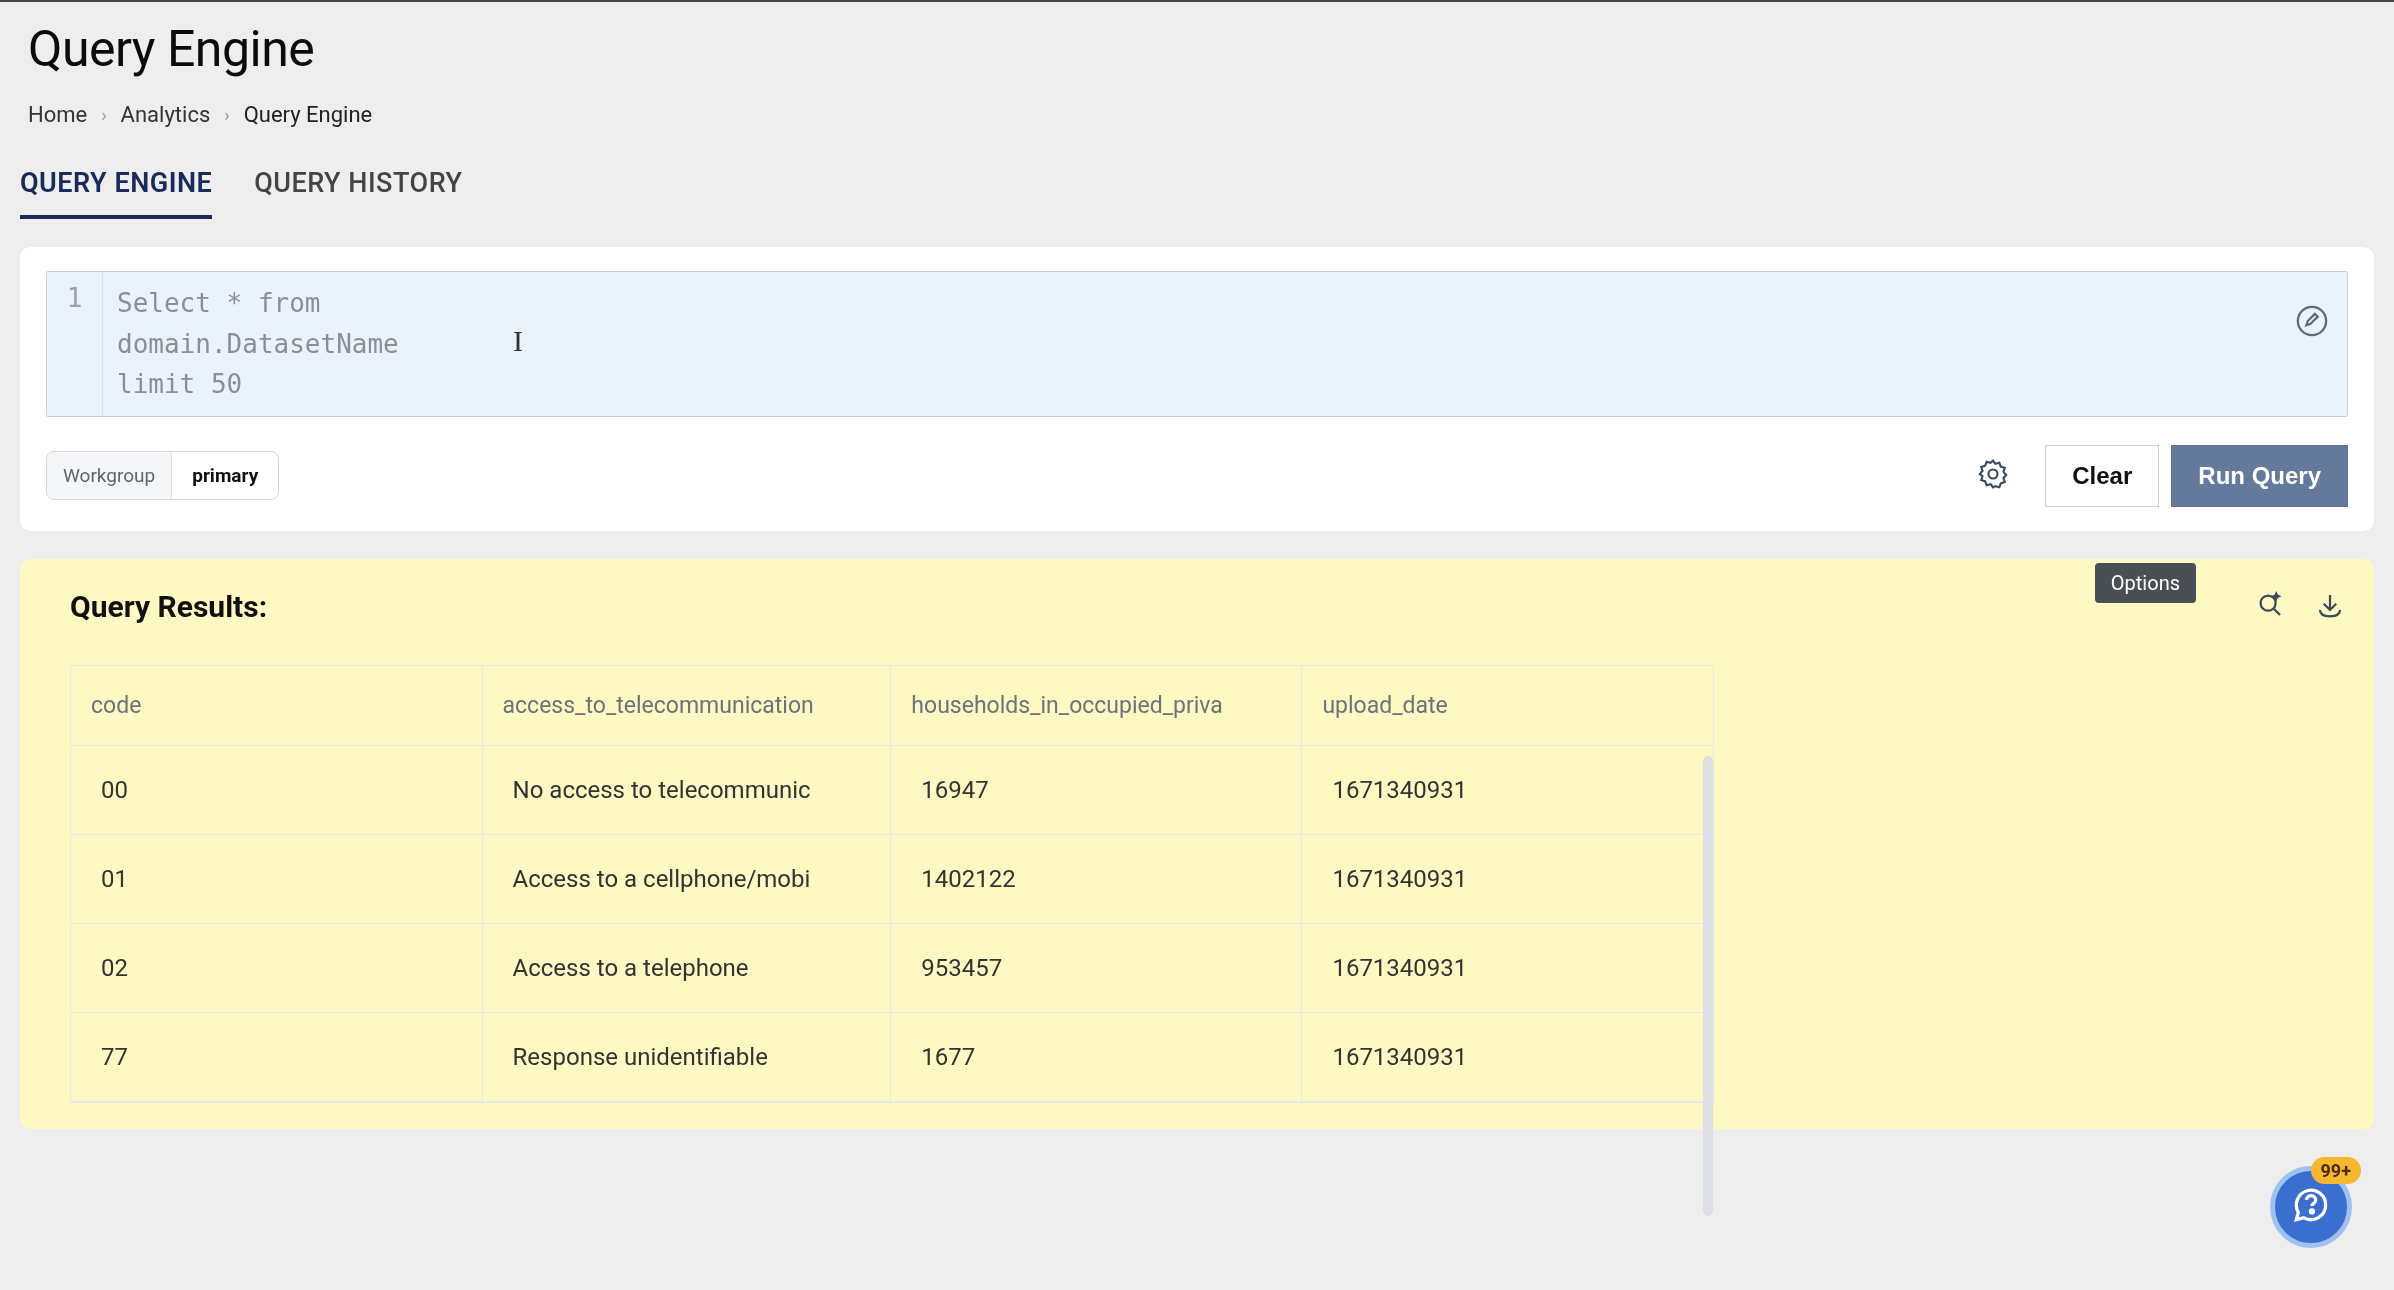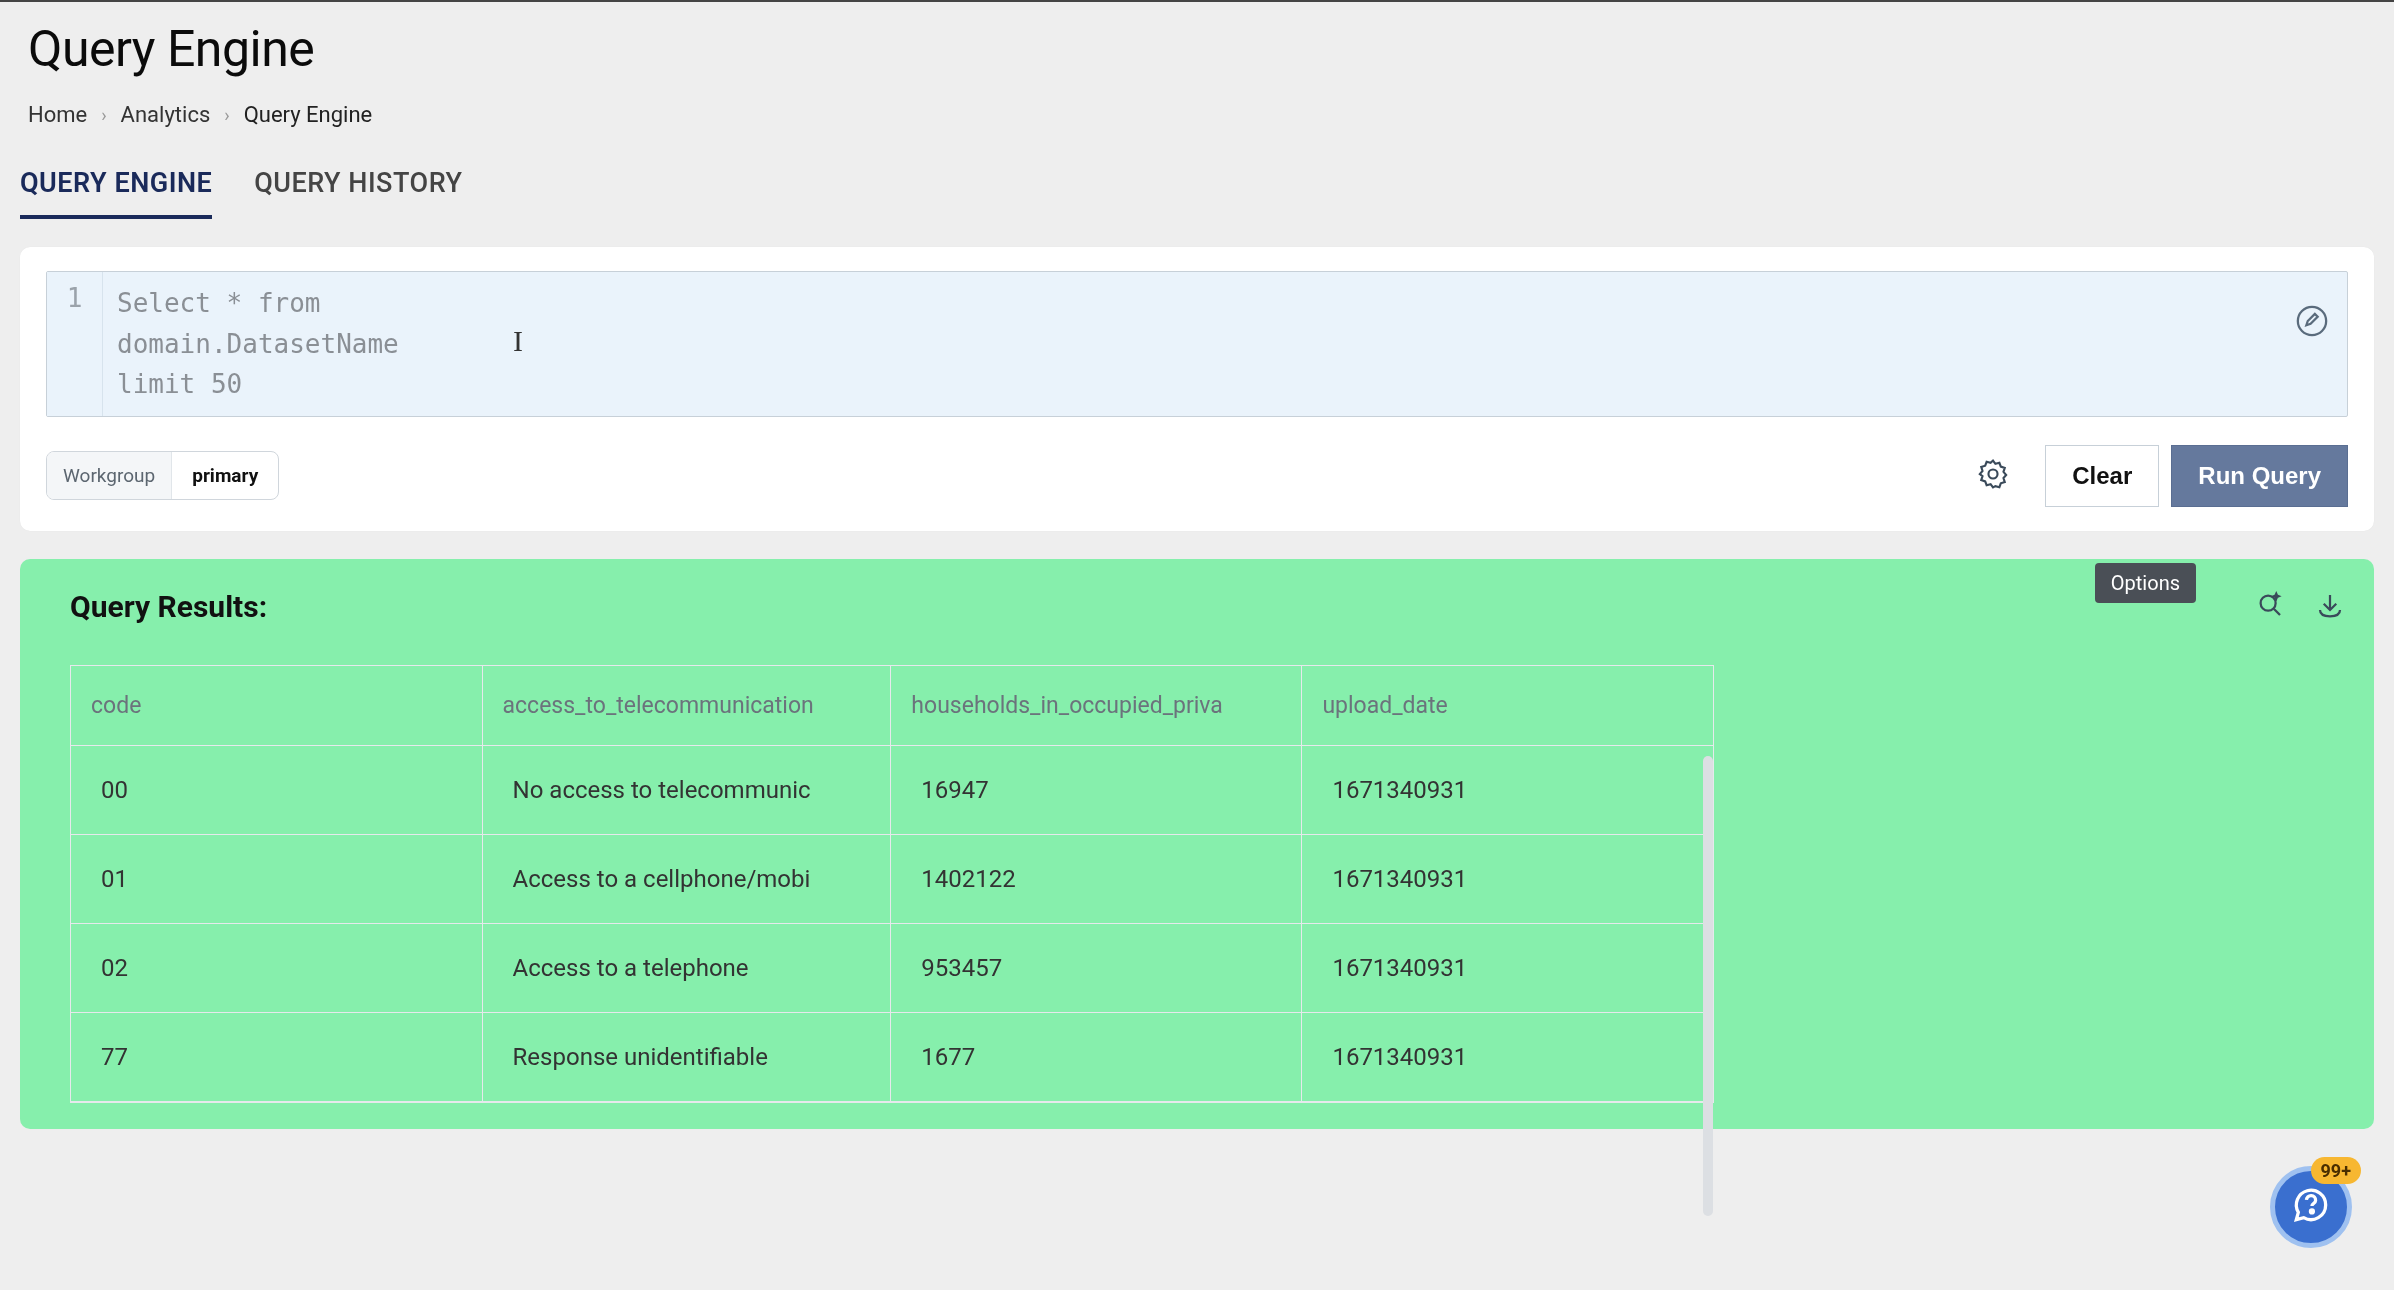--- a/index.html
+++ b/index.html
@@ -164,21 +164,21 @@
     margin-left: 12px;
   }
   .btn.primary {
     background: #65799d;
     border-color: #5a6e92;
     color: #fff;
   }
 
   .results-panel {
     position: relative;
-    background: #86efac;
+    background: #fef9c3;
     border-radius: 10px;
     margin: 28px 20px 0 20px;
     padding: 30px 26px 26px 50px;
   }
   .results-header-row {
     display: flex;
     align-items: center;
   }
   .results-title {
     font-size: 30px;

